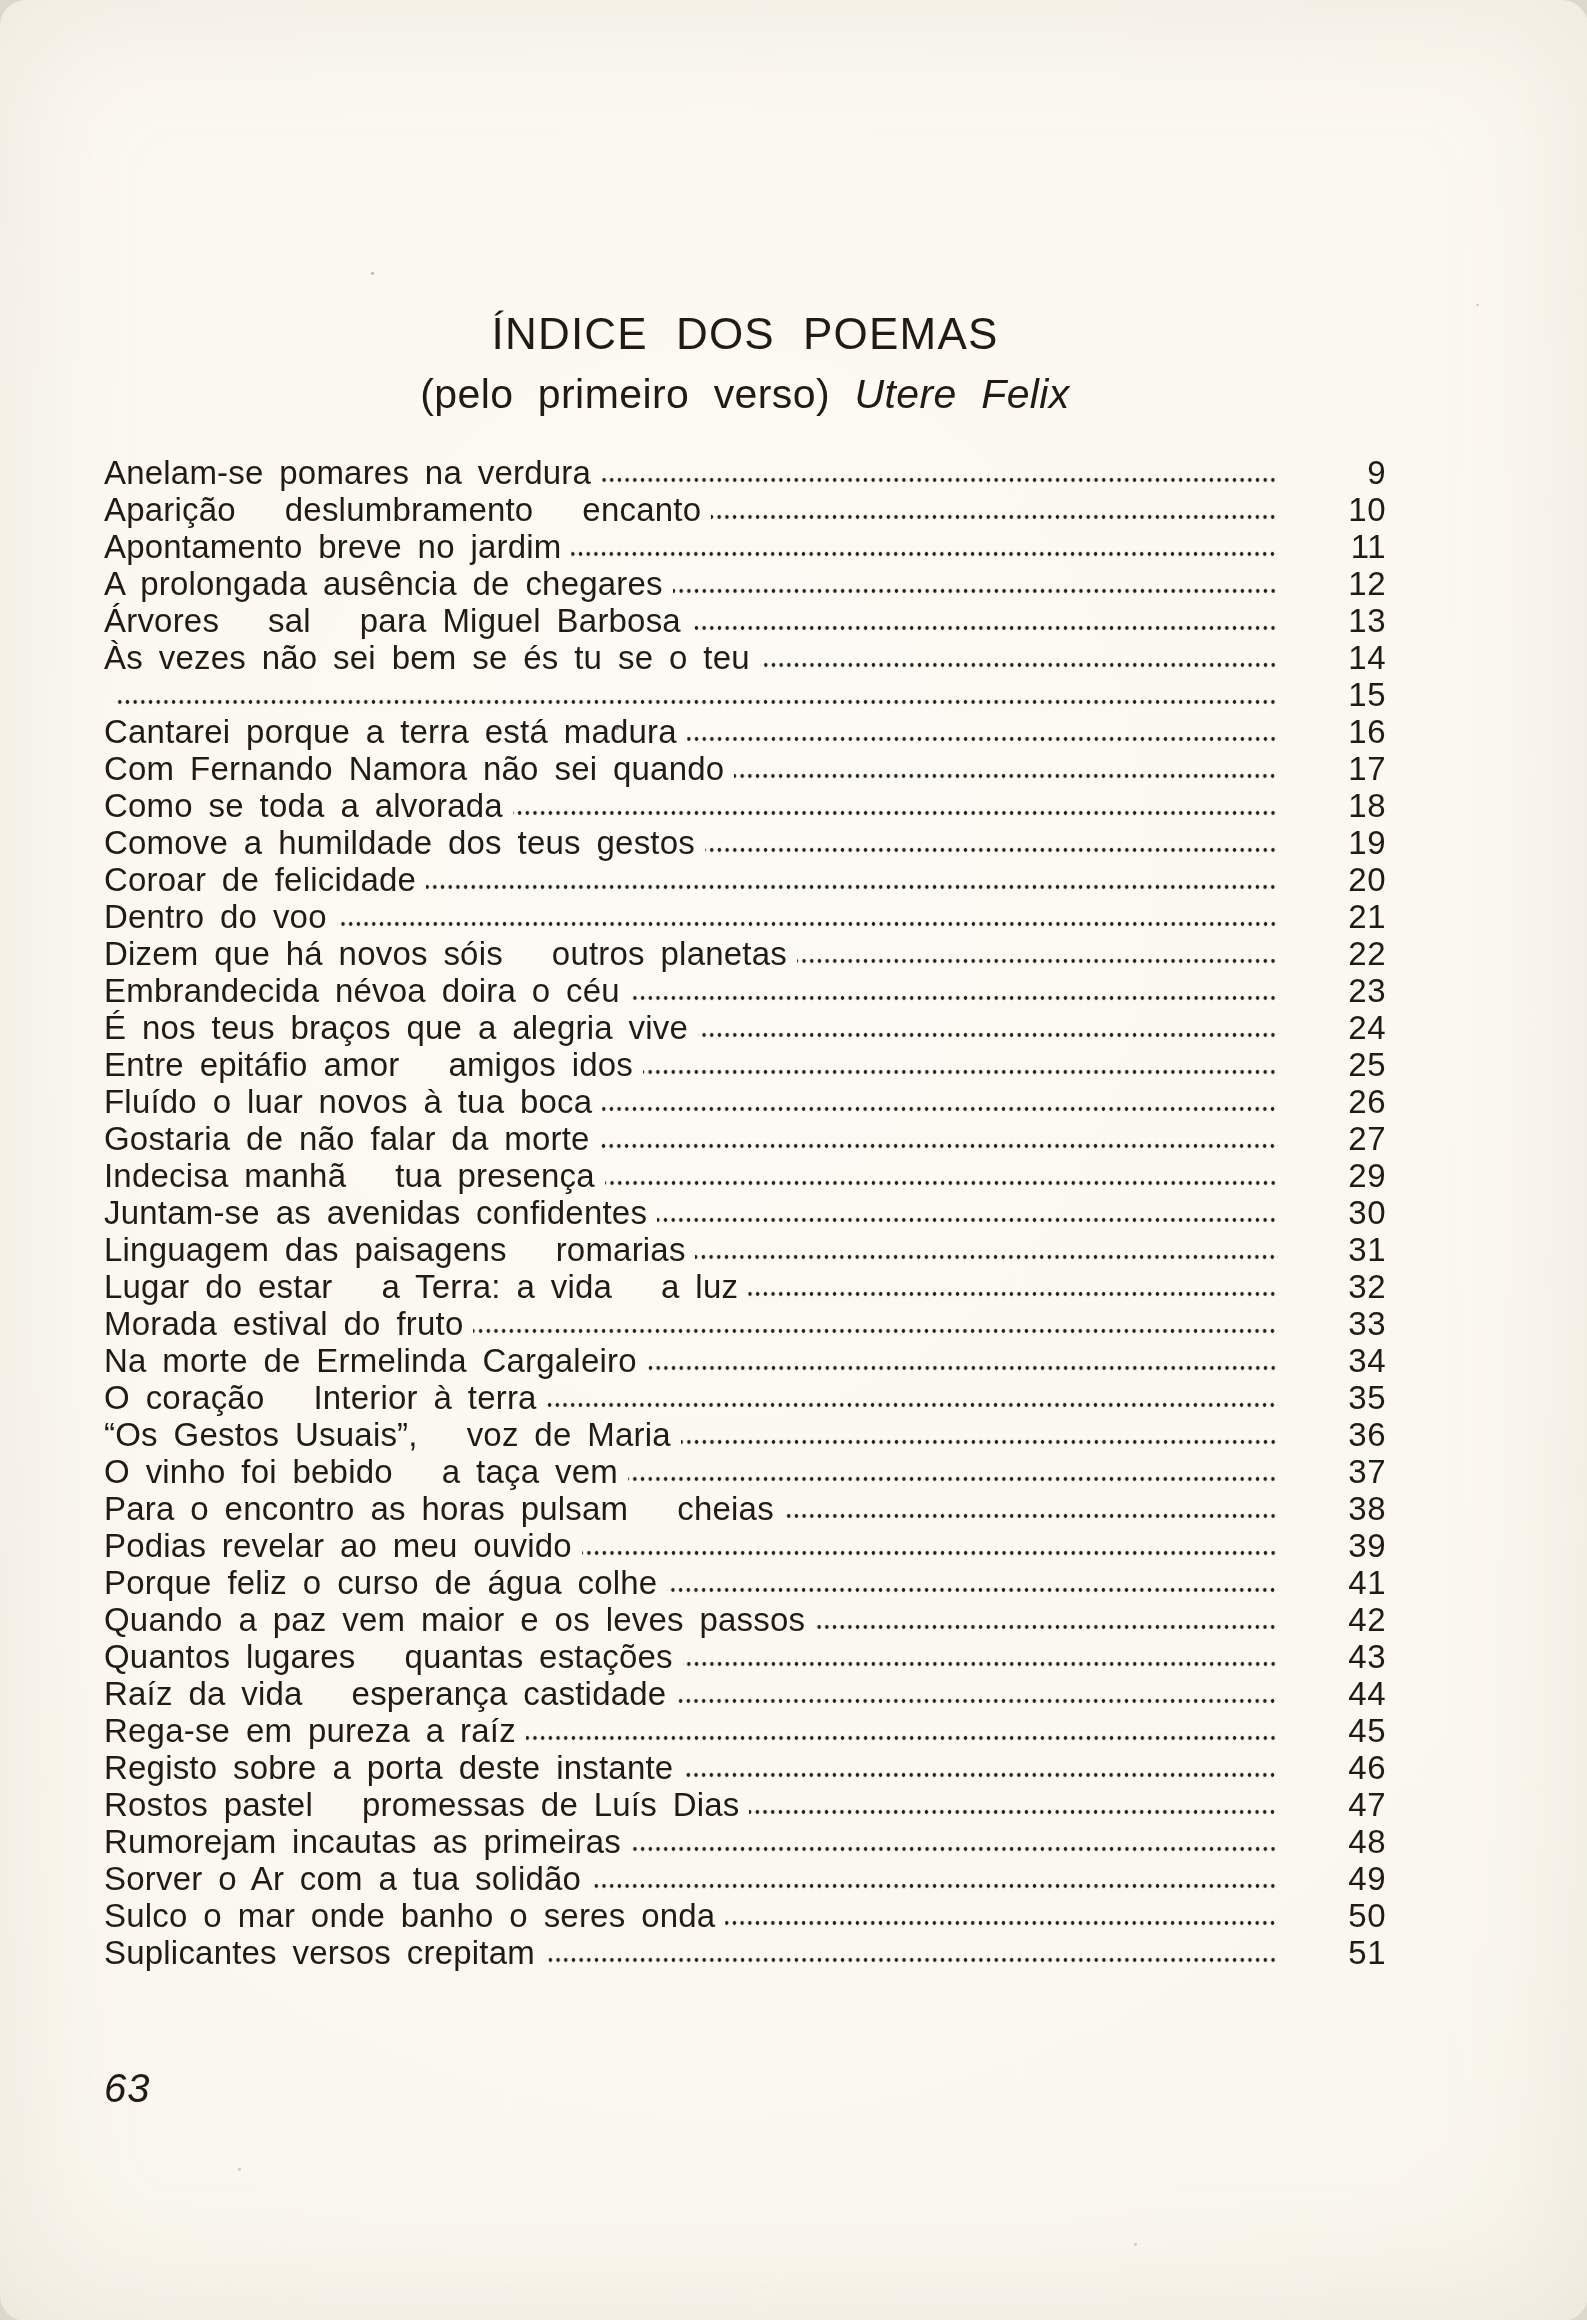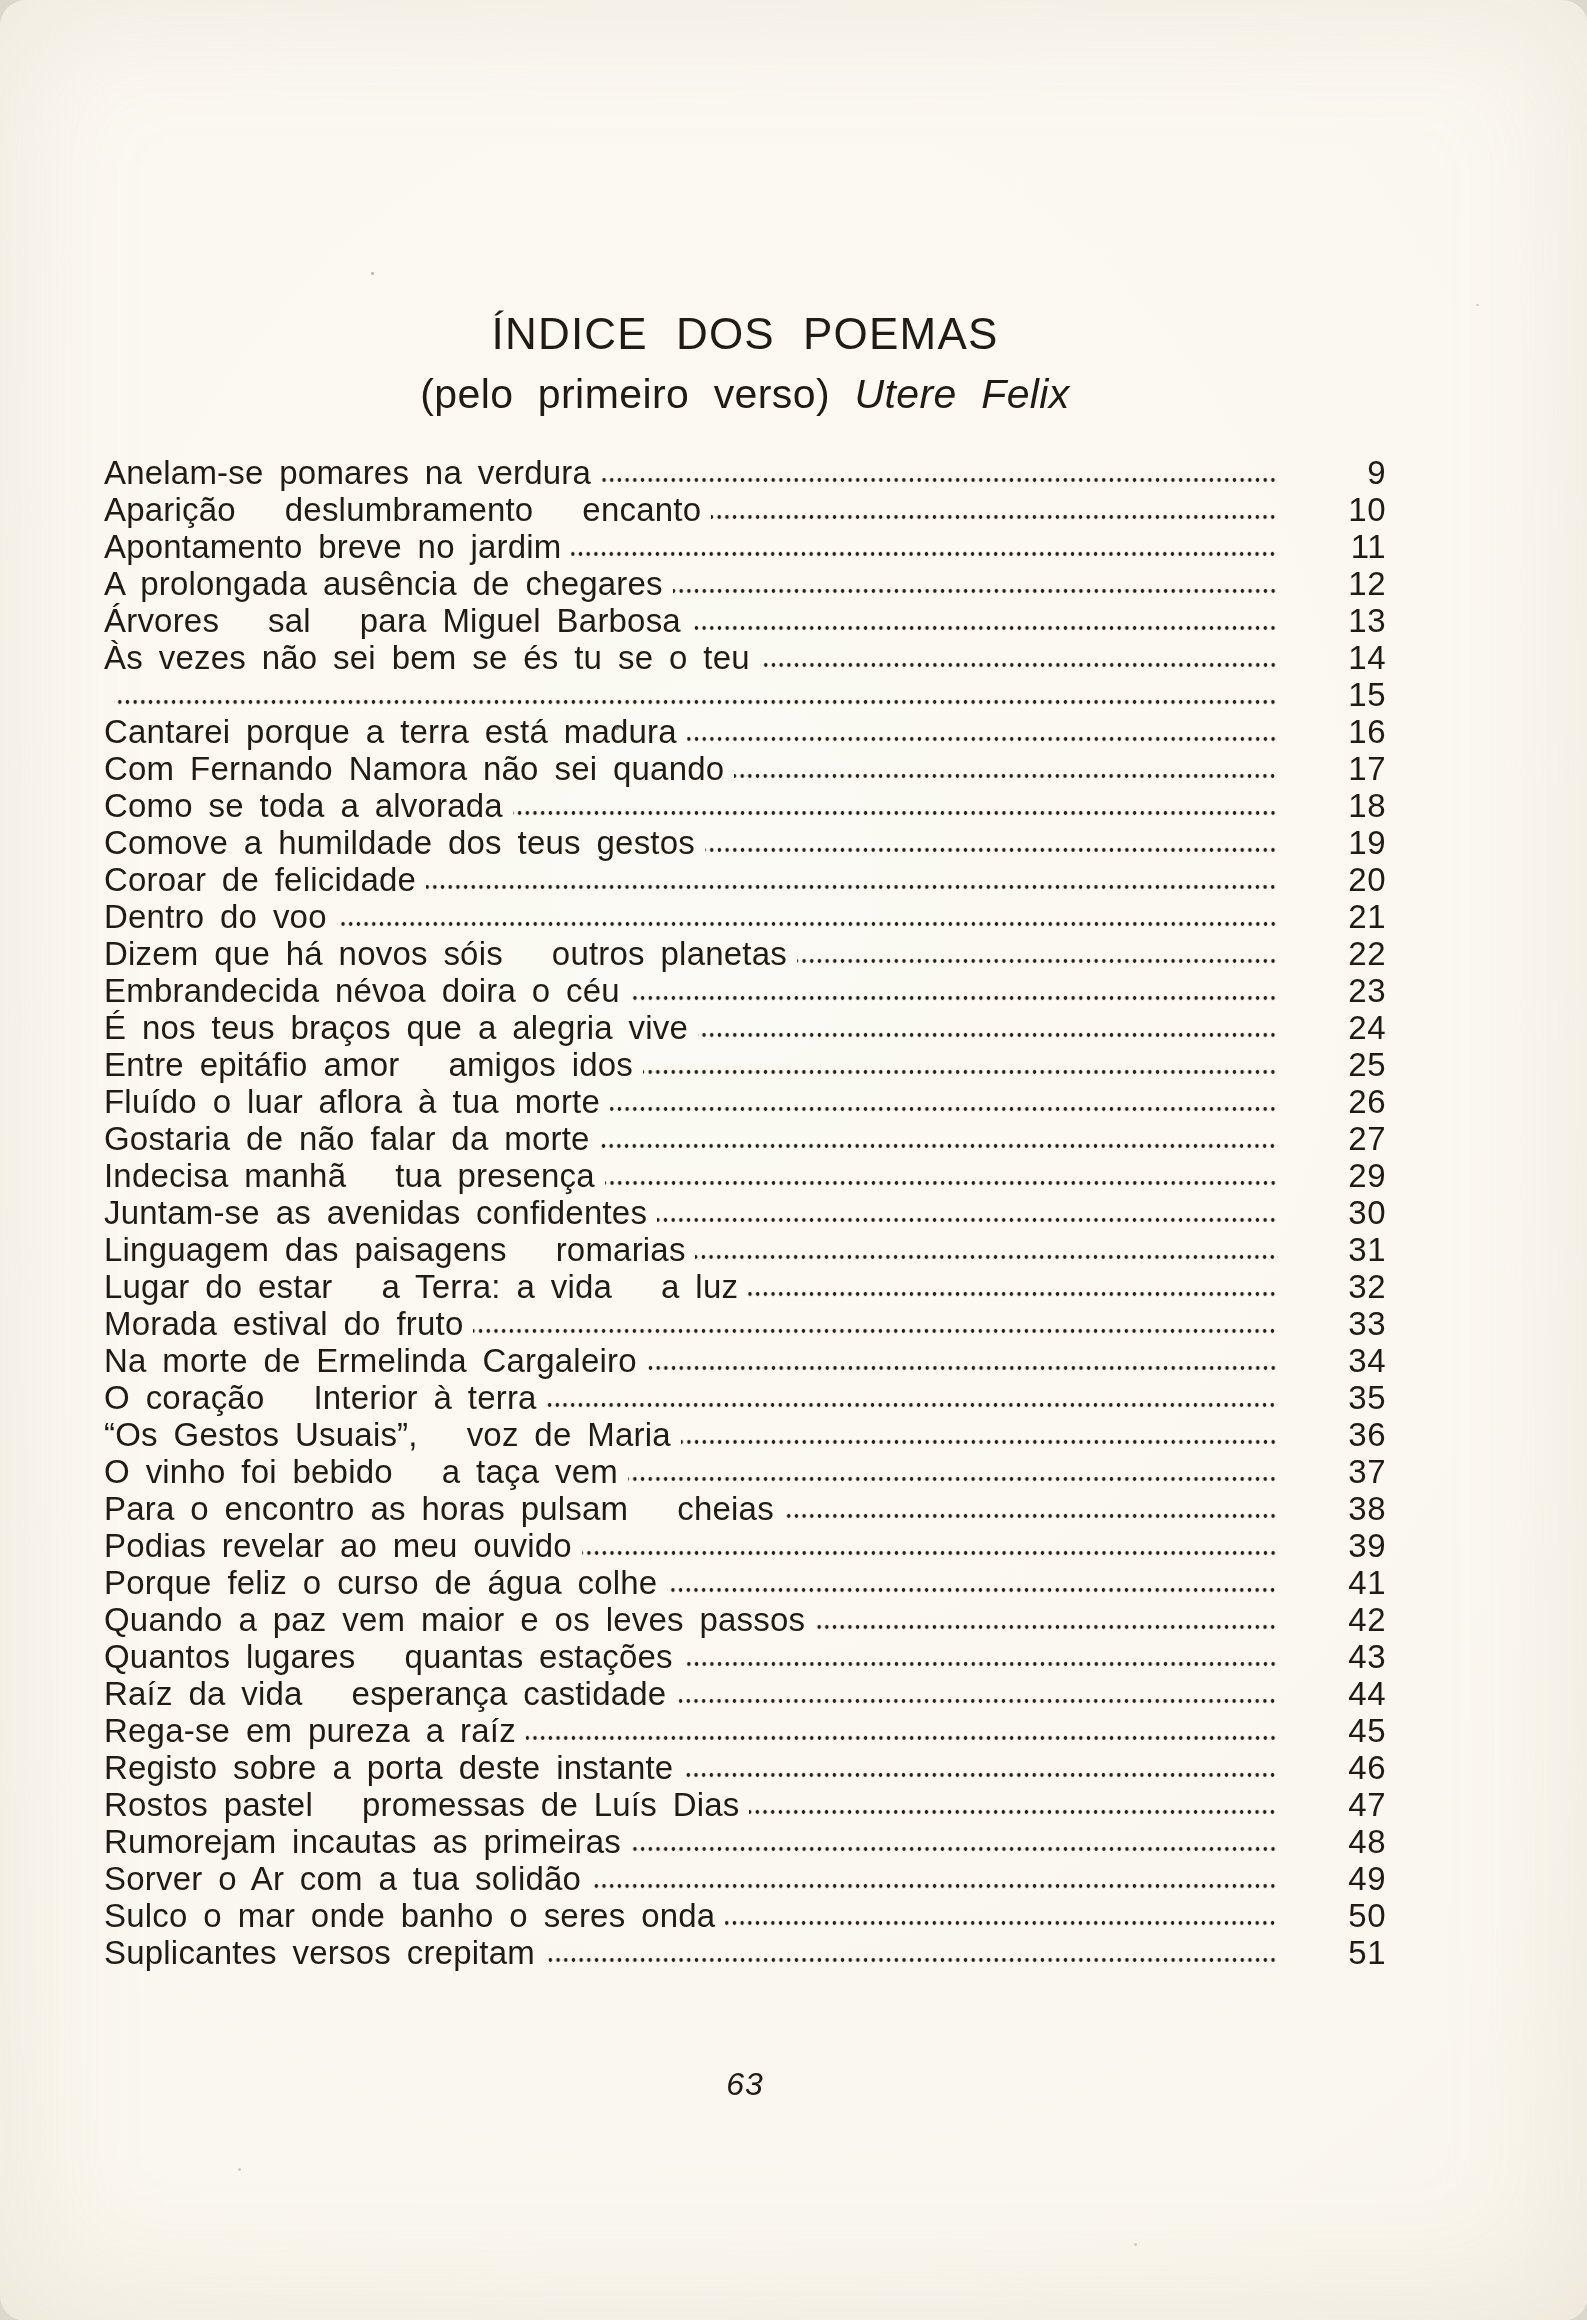--- a/index.html
+++ b/index.html
@@ -43,21 +43,21 @@
     margin:0 41px 7.8px 9.8px;
     background-image: radial-gradient(circle at 2.4px 2.9px, #241e17 1.7px, rgba(0,0,0,0) 2.1px);
     background-size:7.7px 5.9px;
     background-repeat:repeat-x;
     background-position:right 0 bottom 0;
   }
   .n { flex:0 0 67px; text-align:right; font-size:33px; line-height:37px; letter-spacing:0.5px; }
 
   .folio {
     position:absolute; left:104px; width:1282px; top:2066px;
-    text-align:center; font-size:32px; font-style:italic; letter-spacing:1px;
+    text-align:left; font-size:40px; font-style:italic; letter-spacing:1px;
   }
 
   .speck { position:absolute; background:#6a6156; border-radius:50%; }
   .s1 { left:371px; top:272px;  width:2.9px; height:2.9px; opacity:.45; }
   .s2 { left:615px; top:726px;  width:3.9px; height:3.9px; opacity:.7; }
   .s3 { left:1476px; top:304px; width:2.9px; height:2px; opacity:.3; }
   .s4 { left:238px; top:2168px; width:2.9px; height:2.9px; opacity:.3; }
   .s5 { left:1134px; top:2243px;width:2.9px; height:2.9px; opacity:.28; }
 </style>
 </head>
@@ -166,21 +166,21 @@
     <span class="n">24</span>
   </div>
 
   <div class="row">
     <span class="t">Entre epitáfio amor  amigos idos</span>
     <span class="leader"></span>
     <span class="n">25</span>
   </div>
 
   <div class="row">
-    <span class="t">Fluído o luar aflora à tua morte</span>
+    <span class="t">Fluído o luar novos à tua boca</span>
     <span class="leader"></span>
     <span class="n">26</span>
   </div>
 
   <div class="row">
     <span class="t">Gostaria de não falar da morte</span>
     <span class="leader"></span>
     <span class="n">27</span>
   </div>
 

